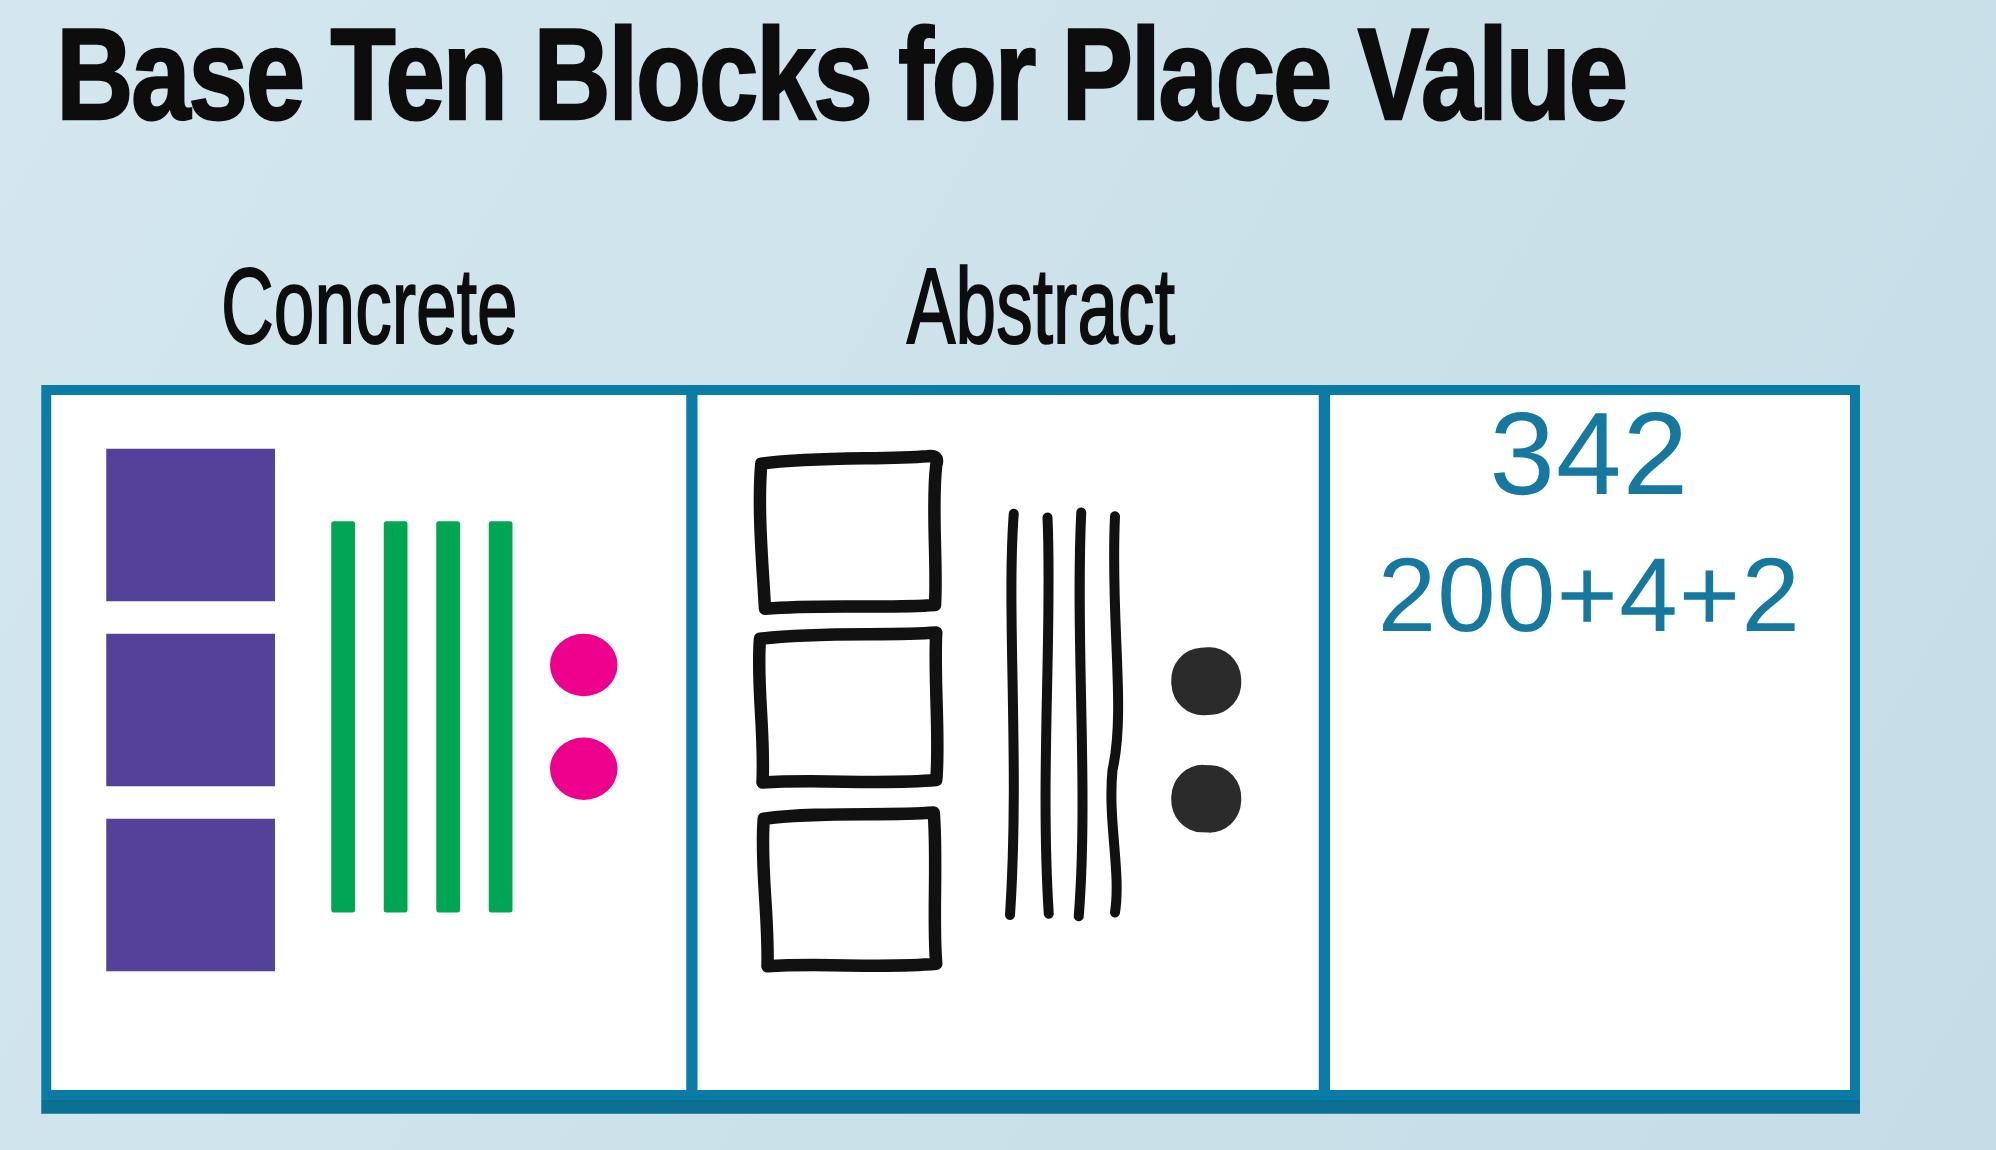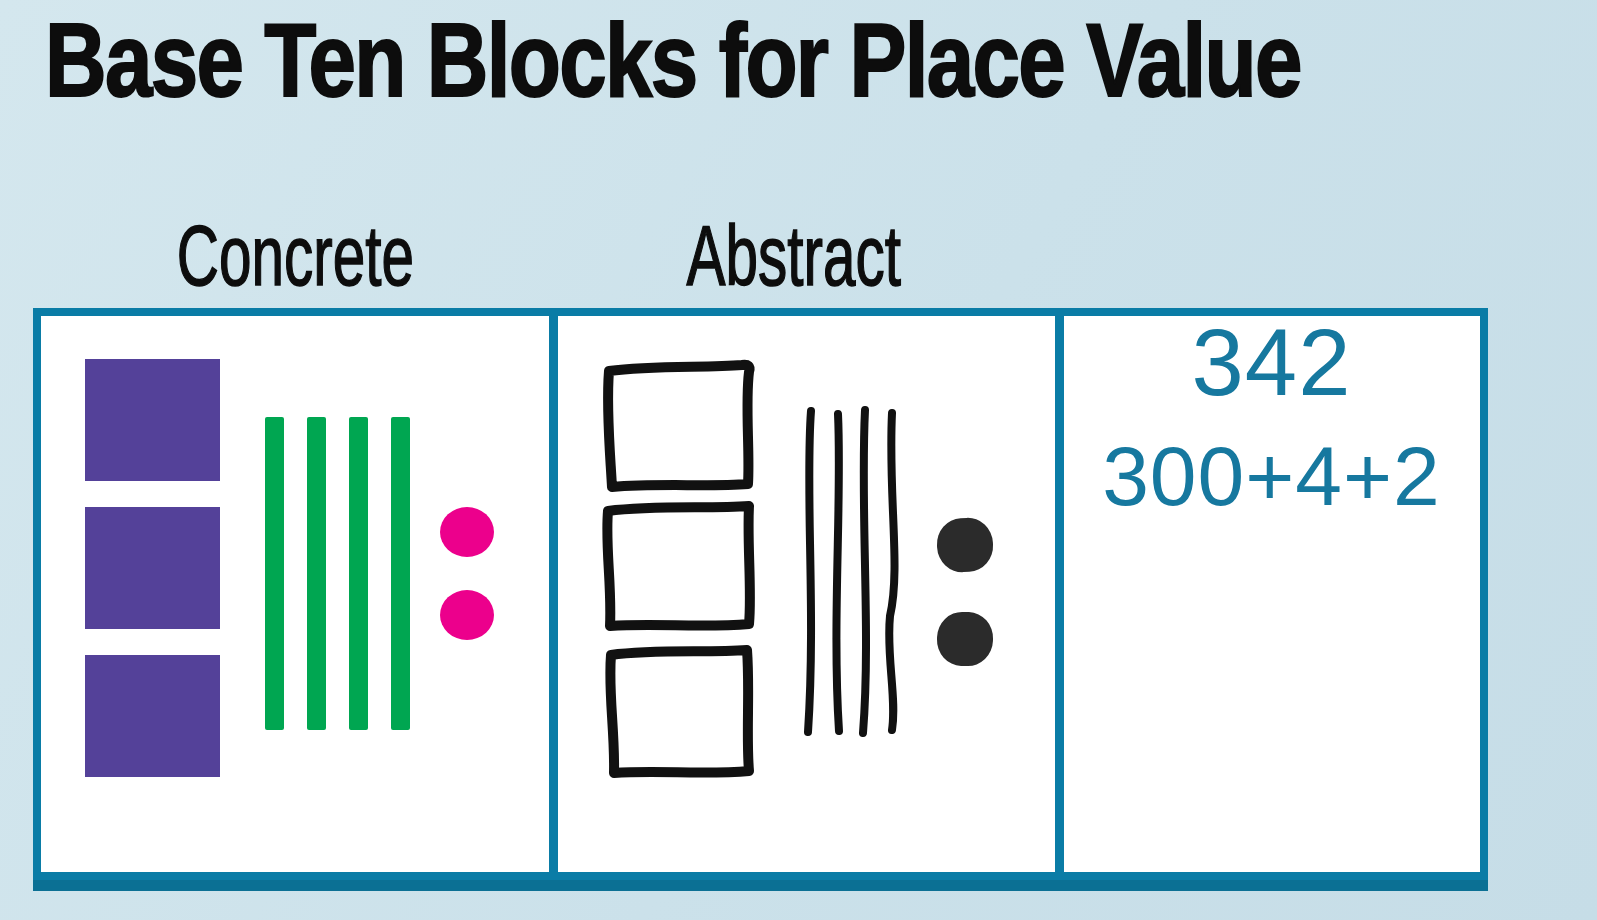--- a/index.html
+++ b/index.html
@@ -22,29 +22,28 @@
     white-space: nowrap;
     letter-spacing: -2px;
     transform: scaleX(0.82);
     transform-origin: left top;
     line-height: 1.05;
   }
 
   
   .col-headers {
     position: absolute;
-    left: 33px; top: 212px;
+    left: 33px; top: 202px;
     width: 1455px;
     display: flex;
-    gap: 20px;
   }
   .col-header-cell { text-align: center; }
   .col-header-cell.c1 { width: 524px; }
   .col-header-cell.c2 { width: 498px; }
-  .col-header-cell.c3 { width: 433px; }
+  .col-header-cell.c3 { width: 433px; text-align: right; }
   .col-header-label {
     display: inline-block;
     font-size: 86px;
     font-weight: normal;
     color: var(--title-text, #0d0d0d);
     -webkit-text-stroke: 1.5px var(--title-text, #0d0d0d);
     white-space: nowrap;
     transform: scaleX(0.68);
     transform-origin: center top;
     line-height: 1.0;
@@ -173,14 +172,14 @@
     <path class="sketch-stroke" stroke-width="8" d="M 334 97 C 330 180 343 252 332 300 C 328 340 339 382 334 414"></path>
   </g>
   <g fill="#2b2b2b">
     <rect x="379" y="202" width="56" height="54" rx="25" ry="26" transform="rotate(-3 407 229)"></rect>
     <rect x="379" y="296" width="56" height="54" rx="25" ry="26" transform="rotate(2 407 323)"></rect>
   </g>
 </svg>
 
 <div class="abstract-panel">
   <div class="abstract-number">342</div>
-  <div class="abstract-expanded">300+4+2</div>
+  <div class="abstract-expanded">200+4+2</div>
 </div>
 
 </body></html>

